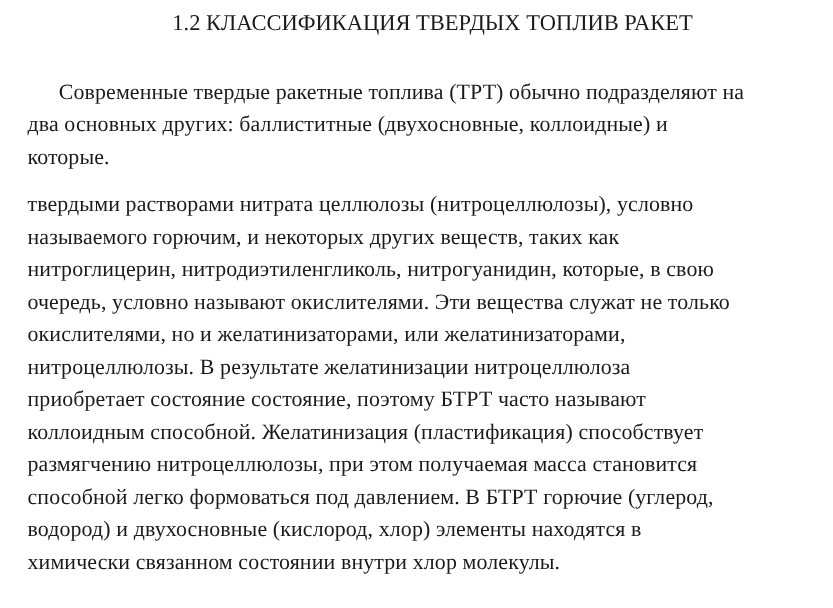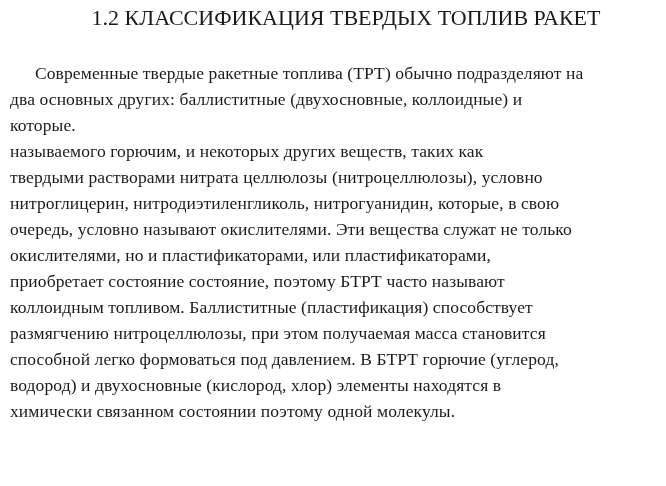--- a/index.html
+++ b/index.html
@@ -13,35 +13,35 @@
     overflow: hidden;
   }
   .page {
     width: 666px;
     height: 486px;
     font-family: "Liberation Serif", "DejaVu Serif", serif;
     color: #1a1a1a;
     -webkit-font-smoothing: antialiased;
   }
   .doc-title {
-    font-size: 22px;
+    font-size: 18px;
     font-weight: normal;
     text-align: center;
     margin: 0;
     padding: 7px 0 0 26px;
     line-height: 22px;
     white-space: nowrap;
   }
   .doc-body {
     margin-top: 31px;
     padding-left: 10px;
     padding-right: 14px;
   }
   .paragraph {
-    margin: 0;
+    margin: 12px;
   }
   .text-line {
     font-size: 17.5px;
     line-height: 26px;
     height: 26px;
     white-space: pre;
     letter-spacing: 0.1px;
   }
   .run {
     font-style: normal;
@@ -54,26 +54,27 @@
 
 <div class="page">
   <h1 class="doc-title">1.2 КЛАССИФИКАЦИЯ ТВЕРДЫХ ТОПЛИВ РАКЕТ</h1>
   <div class="doc-body">
       <div class="paragraph">
         <div class="text-line" style="padding-left: 25px;"><span class="run">Современные твердые ракетные топлива (ТРТ) обычно подразделяют на</span></div>
         <div class="text-line"><span class="run">два основных других: </span><span class="run italic">баллиститные</span><span class="run"> (двухосновные, коллоидные) и</span></div>
         <div class="text-line"><span class="run italic">которые.</span></div>
       </div>
       <div class="paragraph">
+        <div class="text-line"><span class="run">твердыми растворами нитрата целлюлозы (нитроцеллюлозы), условно</span></div>
         <div class="text-line"><span class="run">называемого горючим, и некоторых других веществ, таких как</span></div>
-        <div class="text-line"><span class="run">твердыми растворами нитрата целлюлозы (нитроцеллюлозы), условно</span></div>
         <div class="text-line"><span class="run">нитроглицерин, нитродиэтиленгликоль, нитрогуанидин, которые, в свою</span></div>
         <div class="text-line"><span class="run">очередь, условно называют окислителями. Эти вещества служат не только</span></div>
-        <div class="text-line"><span class="run">окислителями, но и пластификаторами, или пластификаторами,</span></div>
+        <div class="text-line"><span class="run">окислителями, но и желатинизаторами, или желатинизаторами,</span></div>
+        <div class="text-line"><span class="run">нитроцеллюлозы. В результате желатинизации нитроцеллюлоза</span></div>
         <div class="text-line"><span class="run">приобретает состояние состояние, поэтому БТРТ часто называют</span></div>
-        <div class="text-line"><span class="run">коллоидным топливом. Баллиститные (пластификация) способствует</span></div>
+        <div class="text-line"><span class="run">коллоидным способной. Желатинизация (пластификация) способствует</span></div>
         <div class="text-line"><span class="run">размягчению нитроцеллюлозы, при этом получаемая масса становится</span></div>
         <div class="text-line"><span class="run">способной легко формоваться под давлением. В БТРТ горючие (углерод,</span></div>
         <div class="text-line"><span class="run">водород) и двухосновные (кислород, хлор) элементы находятся в</span></div>
-        <div class="text-line"><span class="run">химически связанном состоянии поэтому одной молекулы.</span></div>
+        <div class="text-line"><span class="run">химически связанном состоянии внутри хлор молекулы.</span></div>
       </div>
     </div>
 </div>
 
 </body></html>

